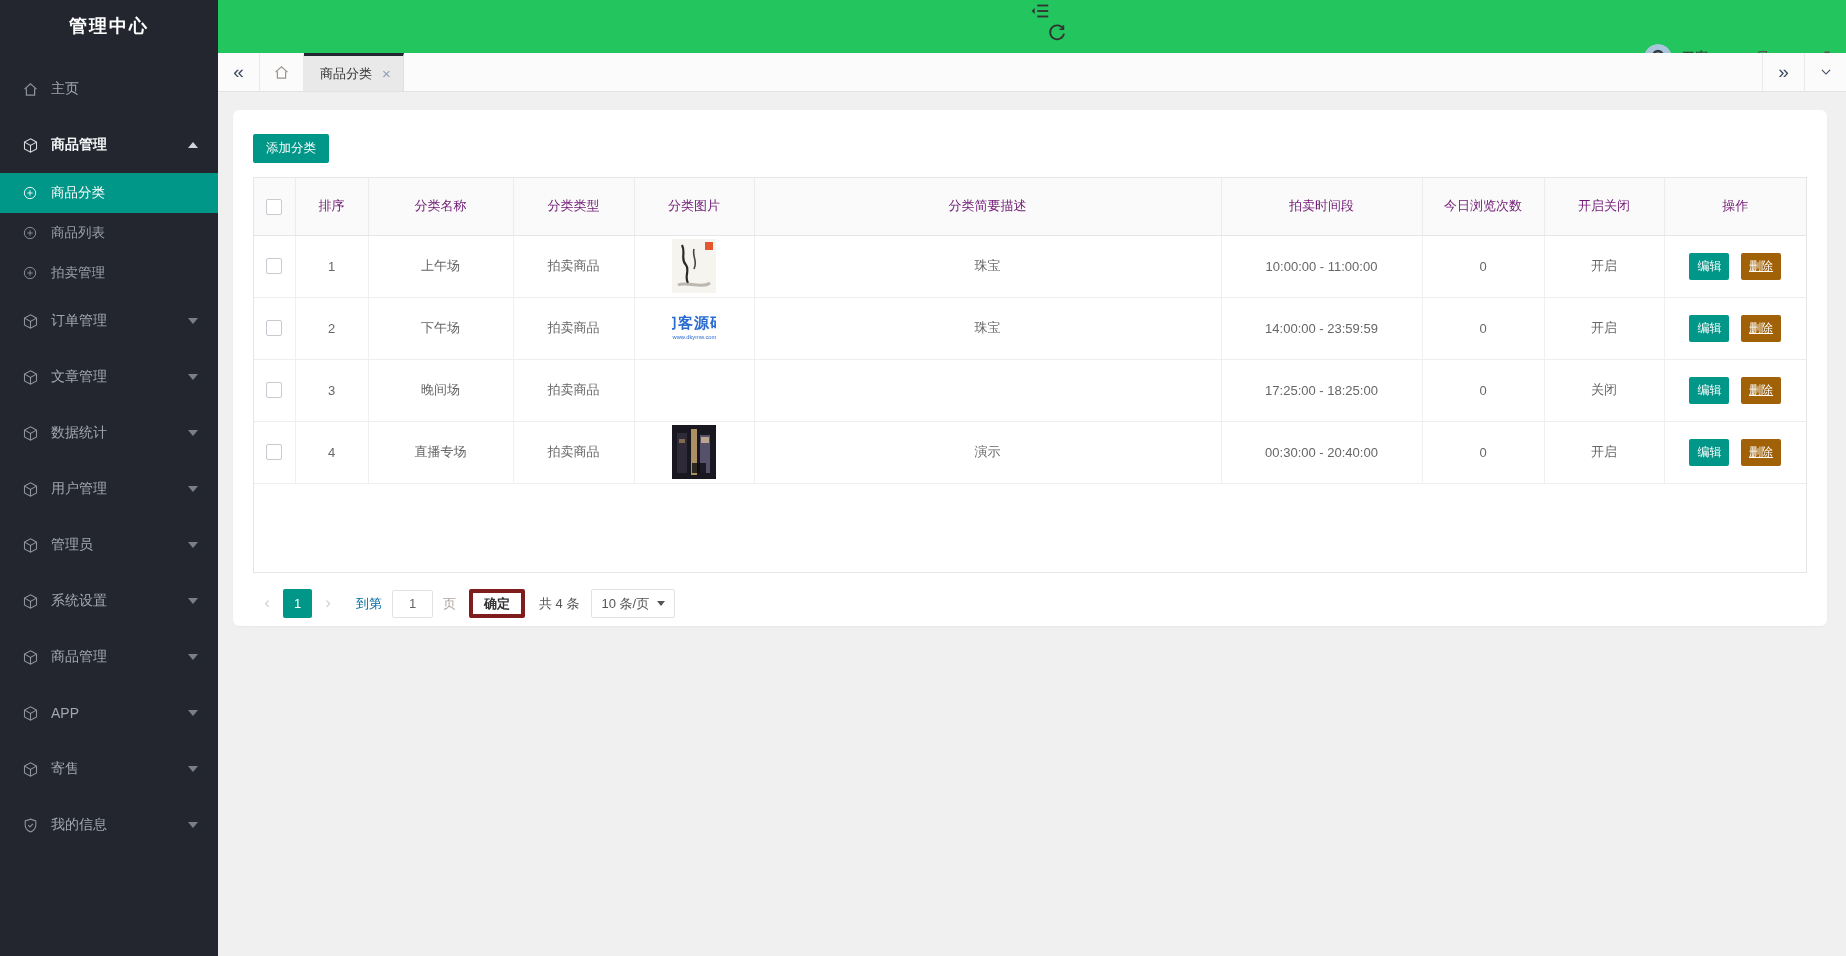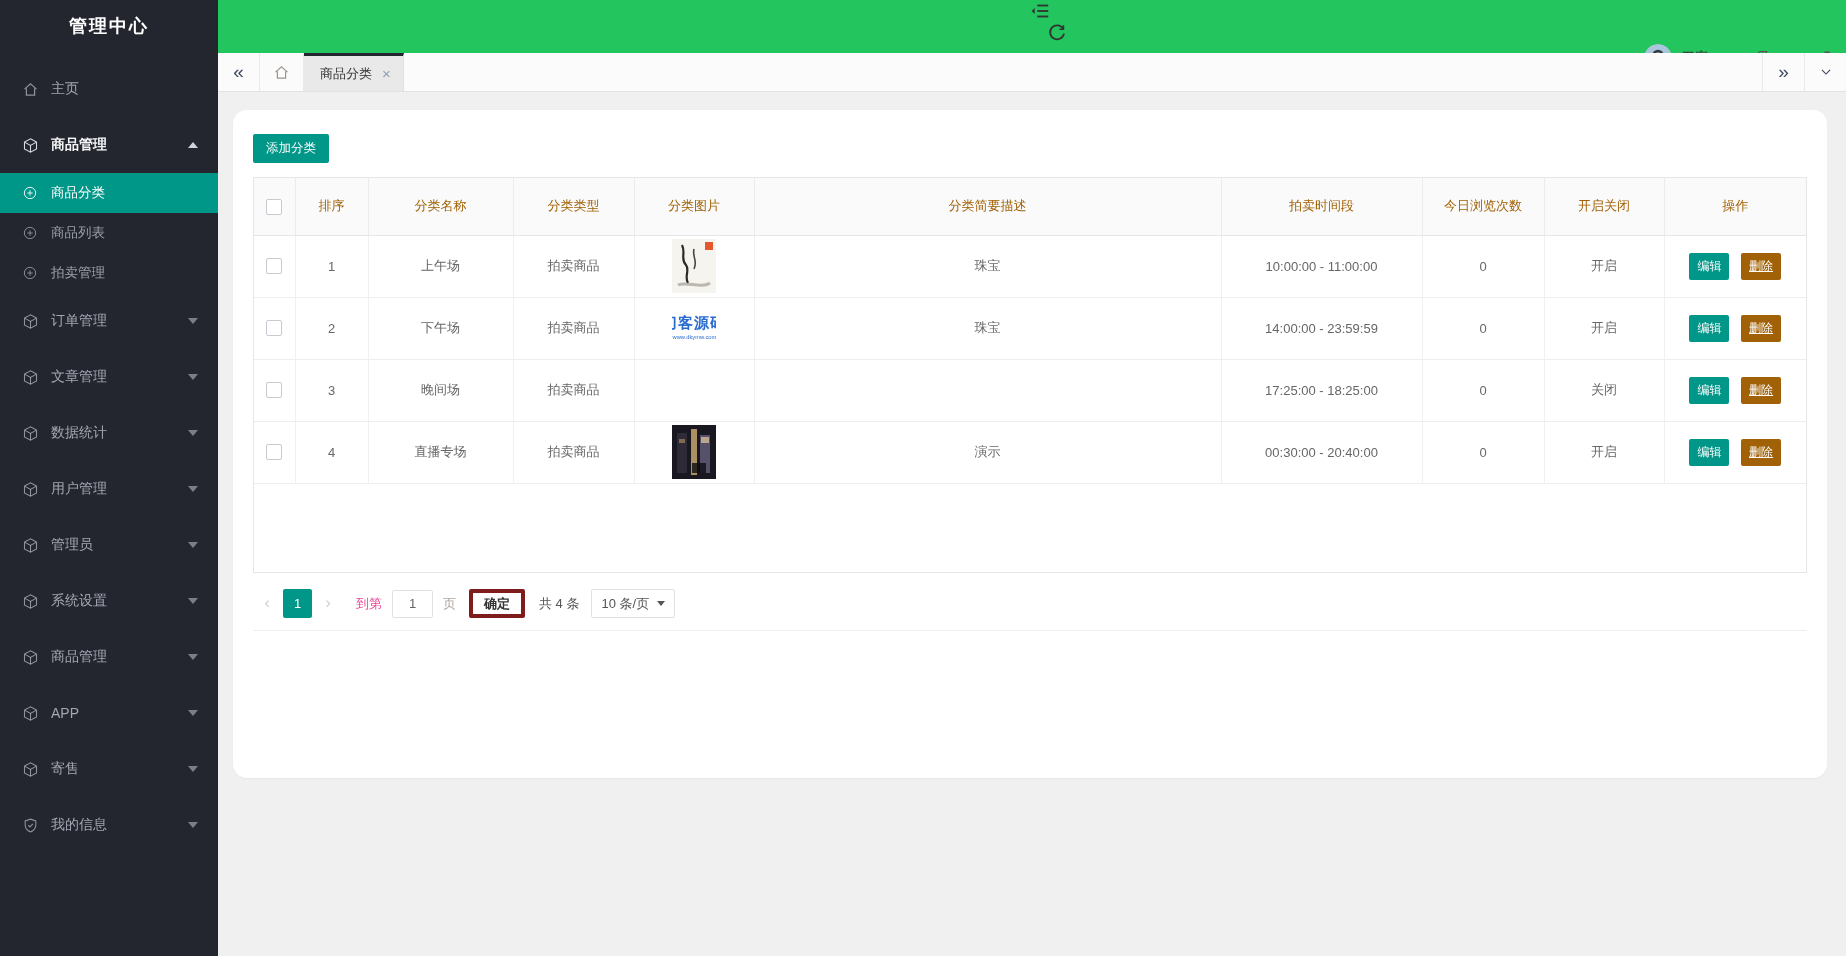--- a/index.html
+++ b/index.html
@@ -41,42 +41,42 @@
   .tab-sep-l { border-left:1px solid #eaeaea; }
   .tab-home { width:44px; display:flex; align-items:center; justify-content:center; cursor:pointer; color:#9a948c; }
   .tab-home svg { width:17px; height:17px; }
   .tab-active { display:flex; align-items:center; gap:10px; padding:0 12px 0 16px; background:#e9e9e9; border-top:3px solid #23262e; border-right:1px solid #e0e0e0; font-size:13px; color:#333; cursor:pointer; }
   .tab-close { color:#8fa0b5; font-size:15px; cursor:pointer; line-height:1; }
   .tab-flex { flex:1; }
   .tabbar .chev-down-box { width:42px; display:flex; align-items:center; justify-content:center; cursor:pointer; color:#3e4a63; }
   .chev-down-box svg { width:14px; height:14px; }
 
   .content { flex:1; padding:18px 19px 0 15px; overflow:hidden; }
-  .card { background:#ffffff; border-radius:14px; height:668px; padding:24px 20px 16px 20px; box-shadow:0 1px 2px rgba(0,0,0,0.04); }
+  .card { background:#ffffff; border-radius:6px; height:516px; padding:24px 20px 16px 20px; box-shadow:0 1px 2px rgba(0,0,0,0.04); }
 
   .add-btn { background:#009688; color:#fff; border:none; border-radius:2px; height:29px; padding:0 13px; font-size:12.5px; cursor:pointer; font-family:inherit; }
 
   .table-wrap { margin-top:14px; border:1px solid #e6e6e6; height:396px; overflow:hidden; }
   table { width:100%; border-collapse:collapse; font-size:13px; color:#666; table-layout:fixed; }
-  th { height:57px; background:#fafafa; font-weight:normal; color:#a16207; border-bottom:1px solid #e6e6e6; border-right:1px solid #ececec; }
+  th { height:57px; background:#fafafa; font-weight:normal; color:#701a75; border-bottom:1px solid #e6e6e6; border-right:1px solid #ececec; }
   th:last-child { border-right:none; }
   td { height:62px; text-align:center; border-bottom:1px solid #eeeeee; border-right:1px solid #f0f0f0; vertical-align:middle; }
   td:last-child { border-right:none; }
   .checkbox { width:16px; height:16px; border:1px solid #c6cad1; border-radius:2px; background:#fff; display:inline-block; vertical-align:middle; cursor:pointer; }
   .cell-img { width:44px; height:54px; margin:0 auto; display:flex; flex-direction:column; align-items:center; justify-content:center; overflow:hidden; }
   .logo-big { font-size:15px; font-weight:bold; color:#2a6bd2; letter-spacing:1px; white-space:nowrap; }
   .logo-small { font-size:8px; transform:scale(0.72); color:#2a6bd2; white-space:nowrap; }
   .op-btn { display:inline-block; border:none; border-radius:2px; color:#fff; font-size:12px; padding:5px 8px; margin:0 4px; cursor:pointer; font-family:inherit; }
   .op-edit { background:#009688; }
   .op-del { background:#a16207;text-decoration:underline; }
 
   .pager { margin-top:16px; display:flex; align-items:center; font-size:13px; color:#666; padding-bottom:12px; border-bottom:1px solid #eeeeee; }
   .pg-arrow { width:28px; height:28px; line-height:26px; text-align:center; color:#d2d2d2; font-size:17px; cursor:default; user-select:none; }
   .pg-num { min-width:29px; height:29px; line-height:29px; text-align:center; background:#009688; color:#fff; border-radius:2px; margin:0 2px; cursor:pointer; }
-  .goto-label { color:#ec4899; margin-left:14px; }
+  .goto-label { color:#0369a1; margin-left:14px; }
   .goto-input { width:41px; height:28px; border:1px solid #e2e2e2; border-radius:2px; text-align:center; font-size:13px; color:#666; margin:0 10px; font-family:inherit; }
   .page-unit { color:#b3a79d; }
   .confirm-btn { height:29px; padding:0 11px; margin-left:13px; background:#fff; border:4px solid #7f1d1d; border-radius:2px; font-size:13px; color:#333; font-weight:bold; cursor:pointer; font-family:inherit; }
   .total-label { margin-left:14px; color:#555; }
   .per-page { height:29px; border:1px solid #e2e2e2; border-radius:2px; display:flex; align-items:center; gap:8px; padding:0 9px; margin-left:12px; background:#fff; color:#555; cursor:pointer; }
   .pp-caret { width:0; height:0; border-left:4px solid transparent; border-right:4px solid transparent; border-top:5px solid #555; }
 
   svg { display:block; }
 </style>
 </head>

